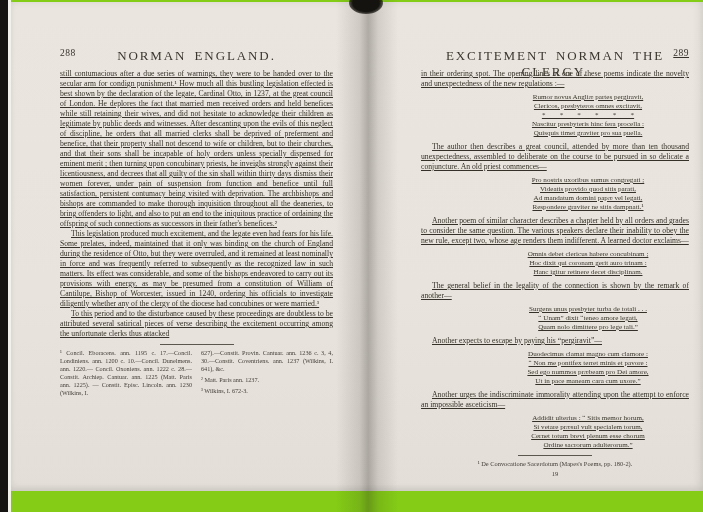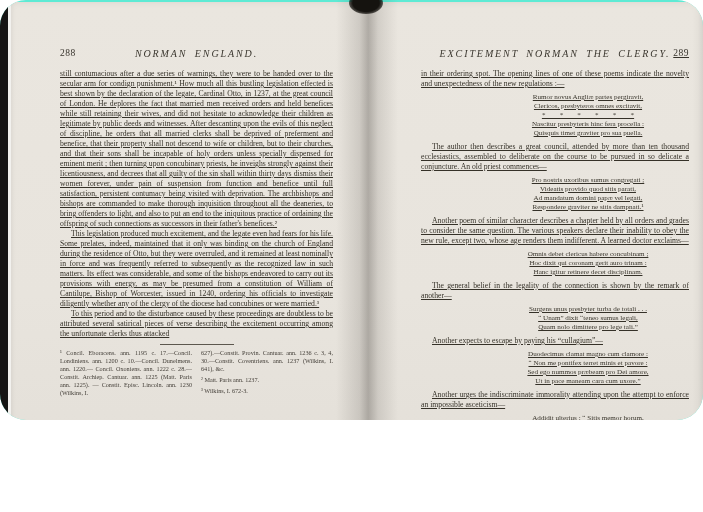--- a/index.html
+++ b/index.html
@@ -1,20 +1,20 @@
 <!DOCTYPE html>
 <html><head>
 <meta charset="utf-8">
 <style>
   html, body { margin: 0; padding: 0; }
   body { width: 703px; height: 512px; font-family: "Liberation Serif", serif; }
 
   .scan {
-    position: relative; width: 703px; height: 420px;
-    background: #5eead4; overflow: hidden; border-radius: 26px;
+    position: relative; width: 703px; height: 512px;
+    background: #84cc16; overflow: hidden;
   }
   .spine-edge {
     position: absolute; left: 0; top: 0; width: 8px; height: 512px;
     background: #151413;
   }
   .spine-highlight {
     position: absolute; left: 8px; top: 0; width: 3px; height: 512px;
     background: #f2f1ee;
   }
   .paper {
@@ -36,21 +36,21 @@
   .page { position: absolute; color: #37332c; }
   .page-left  { left: 60px;  top: 48px; width: 273px; }
   .page-right { left: 421px; top: 48px; width: 268px; }
 
   .page-header {
     display: flex; align-items: baseline; position: relative;
     font-size: 9px; letter-spacing: 0.5px; margin-bottom: 11px;
   }
   .running-head {
     position: absolute; left: 0; right: 0; text-align: center;
-    font-size: 10px; letter-spacing: 1.9px; word-spacing: 3px; color: #3b372f; font-style: italic;
+    font-size: 13px; letter-spacing: 1.9px; word-spacing: 3px; color: #3b372f;
   }
   .folio { position: relative; z-index: 1; font-size: 9.5px; }
   .folio-left  { margin-right: auto; }
   .folio-right { margin-left: auto; text-decoration: underline; }
 
   .body-text {
     font-size: 7.7px; line-height: 10px; text-align: justify;
     color: #353128;
     text-decoration: underline;
   }
@@ -114,34 +114,34 @@
       <span class="running-head">EXCITEMENT NORMAN THE CLERGY.</span>
       <span class="folio folio-right">289</span>
     </div>
     <div class="body-text">
       <p class="para">in their ordering spot.  The opening lines of one of these poems indicate the novelty and unexpectedness of the new regulations :—</p>
       <div class="verse">Rumor novus Angliæ partes pergiravit,
 Clericos, presbyteros omnes excitavit,
 *&nbsp;&nbsp;&nbsp;&nbsp;&nbsp;&nbsp;&nbsp;&nbsp;*&nbsp;&nbsp;&nbsp;&nbsp;&nbsp;&nbsp;&nbsp;&nbsp;*&nbsp;&nbsp;&nbsp;&nbsp;&nbsp;&nbsp;&nbsp;&nbsp;*&nbsp;&nbsp;&nbsp;&nbsp;&nbsp;&nbsp;&nbsp;&nbsp;*&nbsp;&nbsp;&nbsp;&nbsp;&nbsp;&nbsp;&nbsp;&nbsp;*
 Nascitur presbyteris hinc fera procella :
 Quisquis timet graviter pro sua puella.</div>
-      <p class="para indent">The author then describes a great council, attended by more than ten thousand ecclesiastics, assembled to deliberate on the course to be pursued in so delicate a conjuncture.   An old priest commences—</p>
+      <p class="para indent">The author then describes a great council, attended by more than ten thousand unexpectedness, assembled to deliberate on the course to be pursued in so delicate a conjuncture.   An old priest commences—</p>
       <div class="verse">Pro nostris uxoribus sumus congregati ;
 Videatis provido quod sitis parati,
 Ad mandatum domini papæ vel legati,
 Respondere graviter ne sitis dampnati.¹</div>
       <p class="para indent">Another poem of similar character describes a chapter held by all orders and grades to consider the same question.  The various speakers declare their inability to obey the new rule, except two, whose age renders them indifferent.   A learned doctor exclaims—</p>
       <div class="verse">Omnis debet clericus habere concubinam ;
 Hoc dixit qui coronam gerit auro trinam :
 Hanc igitur retinere decet disciplinam.</div>
       <p class="para indent">The general belief in the legality of the connection is shown by the remark of another—</p>
       <div class="verse">Surgens unus presbyter turba de totali . . .
-“ Unam” dixit “teneo sumus legali,
+“ Unam” dixit “teneo amore legati,
 Quam nolo dimittere pro lege tali.”</div>
-      <p class="para indent">Another expects to escape by paying his “cullagium”—</p>
+      <p class="para indent">Another expects to escape by paying his “pergiravit”—</p>
       <div class="verse">Duodecimus clamat magno cum clamore :
 “ Non me pontifex terret minis et pavore :
 Sed ego nummos præbeam pro Dei amore,
 Ut in pace maneam cara cum uxore.”</div>
       <p class="para indent">Another urges the indiscriminate immorality attending upon the attempt to enforce an impossible asceticism—</p>
       <div class="verse">Addidit ulterius : “ Sitis memor horum,
 Si vetare præsul vult specialem torum,
 Cernet totum brevi plenum esse chorum
 Ordine sacrorum adulterorum.”</div>
     </div>

